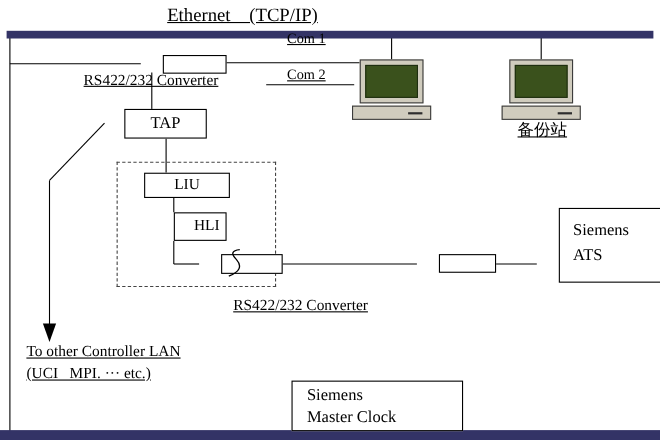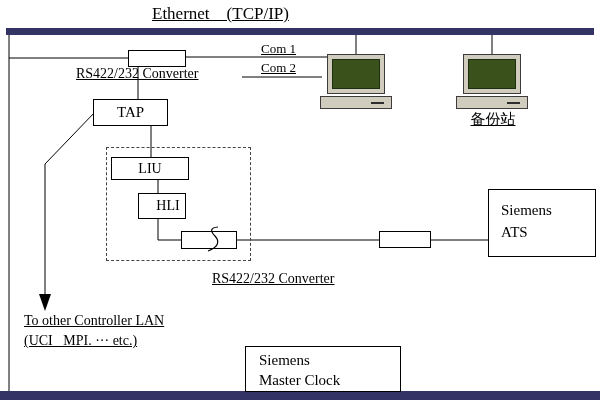--- a/index.html
+++ b/index.html
@@ -4,21 +4,21 @@
 <style>
   * { margin:0; padding:0; box-sizing:border-box; }
   html,body { background:#ffffff; }
   body { font-family:"Liberation Serif","DejaVu Serif",serif; color:#000; }
   #stage {
     position:relative; width:600px; height:400px;
     background:#fff; overflow:hidden;
   }
   .bus { position:absolute; background:var(--bus,#333366); z-index:2; }
   .box {
-    position:absolute; background:#fff; border:1px solid #000; z-index:2;
+    position:absolute; background:#fff; border:1px solid #000; z-index:2;margin-left:20px;
   }
   .center { display:flex; align-items:center; justify-content:center; }
   .lbl { position:absolute; color:#000; white-space:pre; z-index:3; line-height:1.15;text-decoration:underline; }
   .dashed {
     position:absolute; border:1px dashed #444; background:transparent; z-index:1;
   }
   svg.wires { position:absolute; left:0; top:0; z-index:1; }
   svg.wires line, svg.wires path { stroke:#000; stroke-width:1; fill:none; }
   .computer { position:absolute; z-index:2; }
   .monitor {
@@ -59,21 +59,21 @@
     <line x1="158" y1="240" x2="181" y2="240"></line>
     <line x1="237" y1="240" x2="379" y2="240"></line>
     <line x1="431" y1="240" x2="488" y2="240"></line>
     <line x1="356" y1="34" x2="356" y2="54"></line>
     <line x1="492" y1="34" x2="492" y2="54"></line>
   </svg>
 
   <div class="box" style="left:128px;top:50px;width:58px;height:17px;"></div>
   <div class="lbl" style="left:76px;top:66px;font-size:14px;">RS422/232 Converter</div>
 
-  <div class="lbl" style="left:261px;top:42px;font-size:13px;">Com 1</div>
+  <div class="lbl" style="left:261px;top:28px;font-size:13px;">Com 1</div>
   <div class="lbl" style="left:261px;top:61px;font-size:13px;">Com 2</div>
 
   <div class="box center" style="left:93px;top:99px;width:75px;height:27px;font-size:15px;">
     <span>TAP</span>
   </div>
 
   <div class="dashed" style="left:106px;top:147px;width:145px;height:114px;"></div>
 
   <div class="box center" style="left:111px;top:157px;width:78px;height:23px;font-size:14px;">
     <span>LIU</span>

